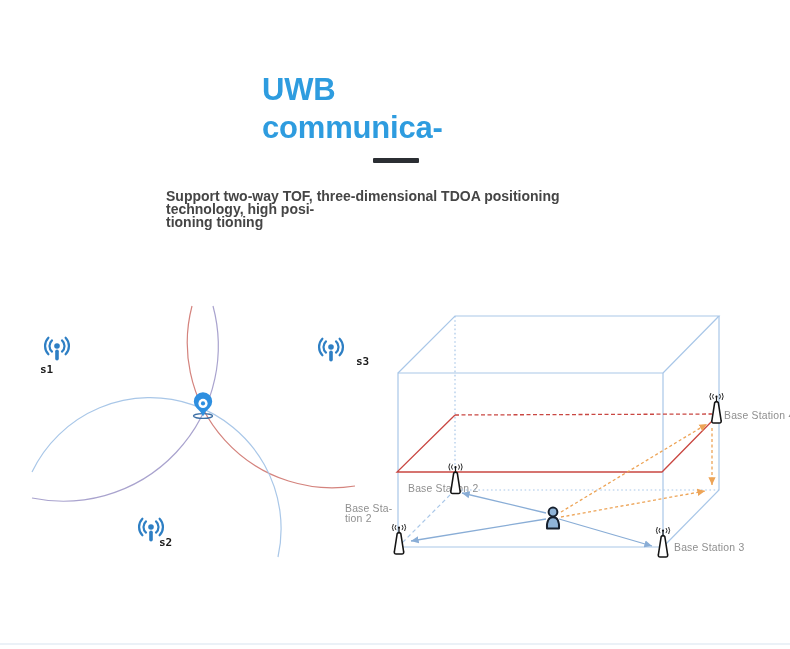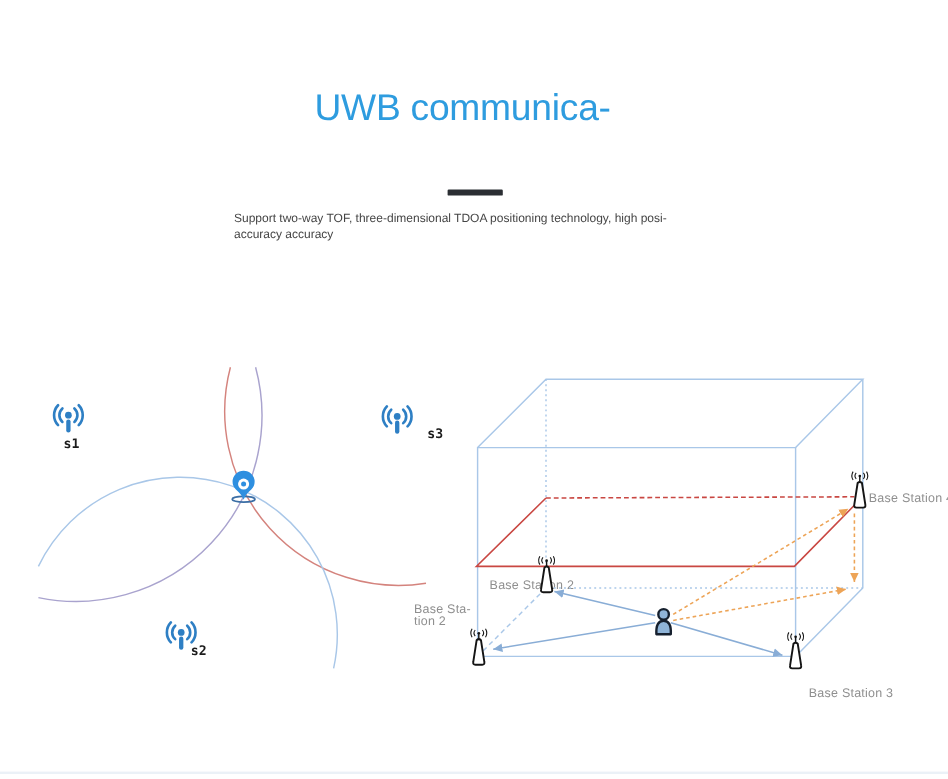--- a/index.html
+++ b/index.html
@@ -1,55 +1,55 @@
 <!DOCTYPE html>
 <html><head>
 <meta charset="utf-8">
 <style>
   html,body{margin:0;padding:0;background:#fff;}
   .canvas{position:relative;width:790px;height:649px;background:#fff;overflow:hidden;
           font-family:"Liberation Sans",sans-serif;}
-  .abs{position:absolute;}
+  .abs{position:absolute;font-weight:bold;}
   .title{left:262px;top:71px;width:258px;font-size:31px;line-height:37.5px;
          color:#2e9cdf;letter-spacing:-0.2px;}
   .divider{left:373px;top:158px;width:46px;height:5px;background:#2b2e33;border-radius:1px;}
-  .subtitle{left:166px;top:176px;width:470px;font-size:10px;line-height:13px;color:#454545;margin-left:29px;}
+  .subtitle{left:166px;top:190px;width:470px;font-size:14px;line-height:13px;color:#454545;}
   .slabel{position:absolute;font-family:"DejaVu Sans Mono",monospace;font-size:11px;
           font-weight:bold;color:#1b1b1b;}
   .bslabel{position:absolute;font-size:10.4px;line-height:9.8px;color:#8f8f8f;
            letter-spacing:0.2px;white-space:nowrap;}
   .gfx{position:absolute;left:0;top:0;}
   .hairline{left:0;top:643px;width:790px;height:2px;background:#ebf1f7;}
 </style>
 </head>
 <body>
 
 <div class="canvas">
 
   <div class="abs title">
     <div>UWB communica-</div>
   </div>
 
   <div class="abs divider"></div>
 
   <div class="abs subtitle">
     <div>Support two-way TOF, three-dimensional TDOA positioning technology, high posi-</div>
-    <div>accuracy accuracy</div>
+    <div>tioning tioning</div>
   </div>
 
-  <span class="slabel" style="left:53px;top:363px">s1</span>
+  <span class="slabel" style="left:40px;top:363px">s1</span>
   <span class="slabel" style="left:159px;top:536px">s2</span>
   <span class="slabel" style="left:356px;top:355px">s3</span>
 
   <div class="bslabel" style="left:345px;top:504px">
     <div>Base Sta-</div>
     <div>tion 2</div>
   </div>
   <span class="bslabel" style="left:408px;top:484px">Base Station 2</span>
-  <span class="bslabel" style="left:674px;top:574px">Base Station 3</span>
+  <span class="bslabel" style="left:674px;top:543px">Base Station 3</span>
   <span class="bslabel" style="left:724px;top:411px">Base Station 4</span>
 
   <svg class="gfx" width="790" height="649" viewBox="0 0 790 649">
     <defs>
       <marker id="ab" markerUnits="userSpaceOnUse" markerWidth="9" markerHeight="9" viewBox="0 0 10 10" refX="8.5" refY="5" orient="auto">
         <path d="M0,1 L8.5,5 L0,9 Z" fill="#89add6"></path>
       </marker>
       <marker id="ao" markerUnits="userSpaceOnUse" markerWidth="9" markerHeight="9" viewBox="0 0 10 10" refX="8.5" refY="5" orient="auto">
         <path d="M0,1 L8.5,5 L0,9 Z" fill="#eda457"></path>
       </marker>

